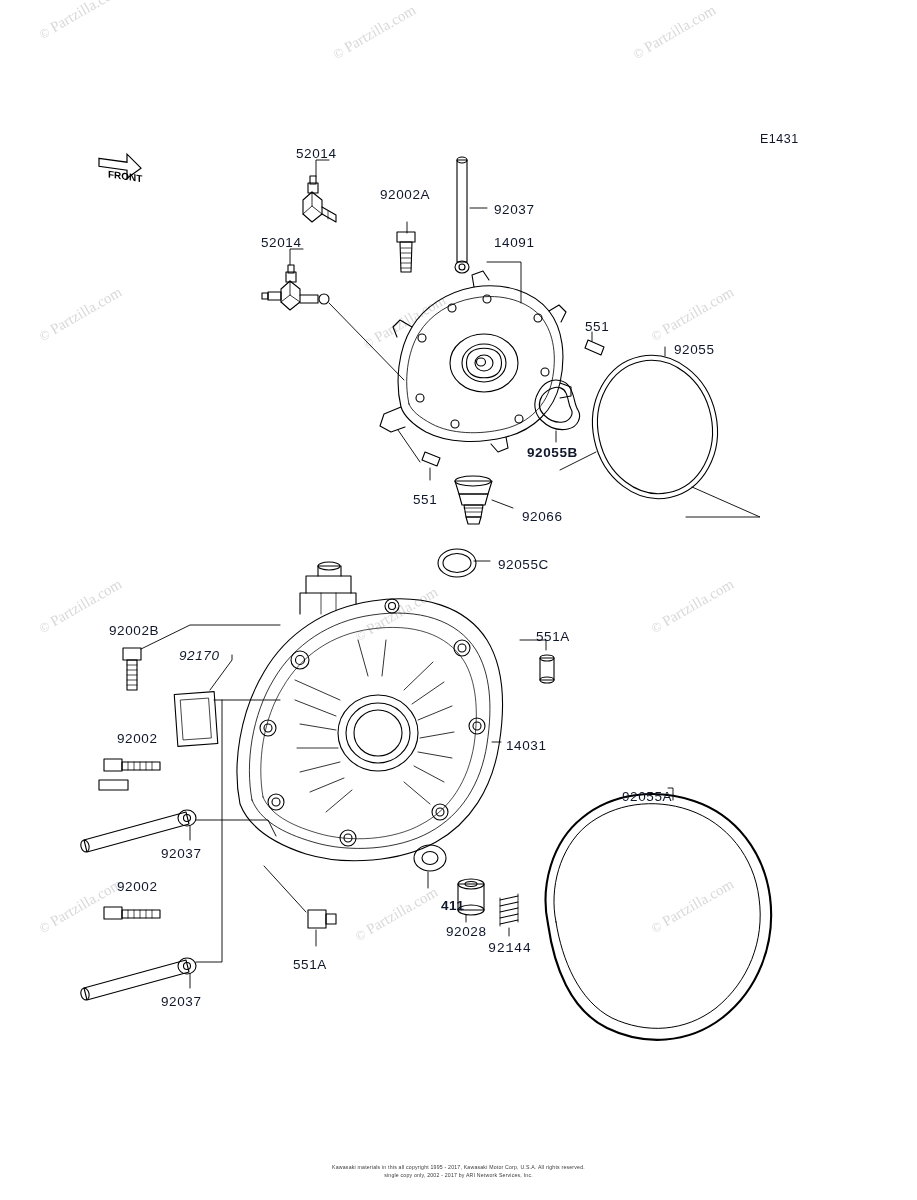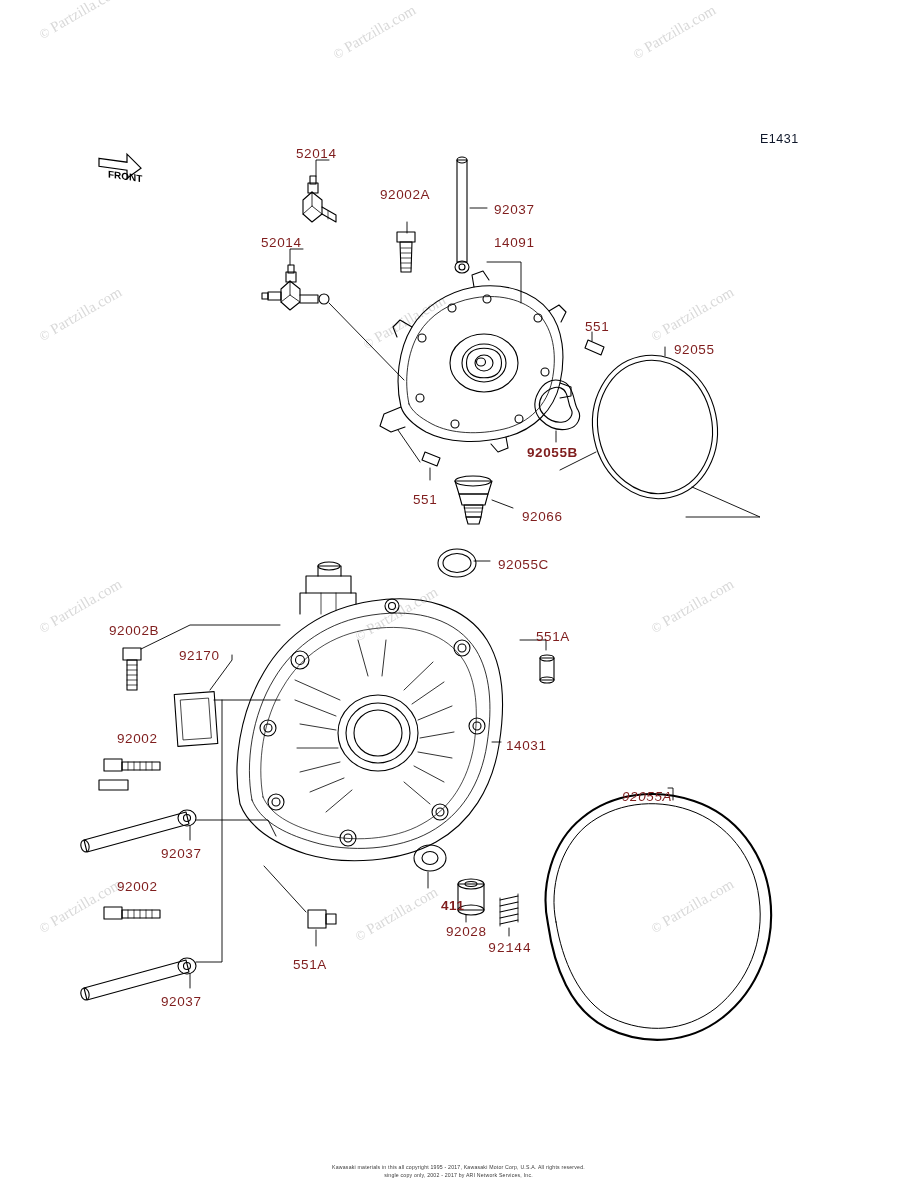--- a/index.html
+++ b/index.html
@@ -28,21 +28,21 @@
     user-select: none;
     pointer-events: none;
   }
   .wm .c {
     font-size: 13px;
   }
   .label {
     position: absolute;
     font-size: 13.5px;
     font-family: "Liberation Sans", sans-serif;
-    color: #7f1d1d;
+    color: #0f172a;
     letter-spacing: 0.6px;
     white-space: nowrap;
   }
   .code {
     position: absolute;
     font-size: 12.5px;
     color: #0f172a;
     letter-spacing: 0.5px;
   }
   .footer {
@@ -373,24 +373,24 @@
       <div class="label" style="left: 261px; top: 235px;">52014</div>
       <div class="label" style="left: 494px; top: 235px;">14091</div>
       <div class="label" style="left: 585px; top: 319px;">551</div>
       <div class="label" style="left: 636px; top: 342px; margin-left: 38px;">92055</div>
       <div class="label" style="left: 527px; top: 445px; font-weight: bold;">92055B</div>
       <div class="label" style="left: 413px; top: 492px;">551</div>
       <div class="label" style="left: 522px; top: 509px;">92066</div>
       <div class="label" style="left: 498px; top: 557px;">92055C</div>
       <div class="label" style="left: 109px; top: 607px; margin-top: 16px;">92002B</div>
       <div class="label" style="left: 536px; top: 629px;">551A</div>
-      <div class="label" style="left: 179px; top: 648px;">92170</div>
+      <div class="label" style="left: 179px; top: 648px; font-style: italic;">92170</div>
       <div class="label" style="left: 117px; top: 731px;">92002</div>
       <div class="label" style="left: 506px; top: 738px;">14031</div>
-      <div class="label" style="left: 622px; top: 789px; font-style: italic;">92055A</div>
+      <div class="label" style="left: 622px; top: 789px;">92055A</div>
       <div class="label" style="left: 161px; top: 846px;">92037</div>
       <div class="label" style="left: 441px; top: 898px; font-weight: bold;">411</div>
       <div class="label" style="left: 117px; top: 879px;">92002</div>
       <div class="label" style="left: 446px; top: 924px;">92028</div>
       <div class="label" style="left: 488px; top: 941px; font-family: Liberation Mono, monospace;">92144</div>
       <div class="label" style="left: 293px; top: 957px;">551A</div>
       <div class="label" style="left: 161px; top: 994px;">92037</div>
     </div>
 
   <div class="footer" style="top:1164px;">Kawasaki materials in this all copyright 1995 - 2017, Kawasaki Motor Corp, U.S.A. All rights reserved.</div>

